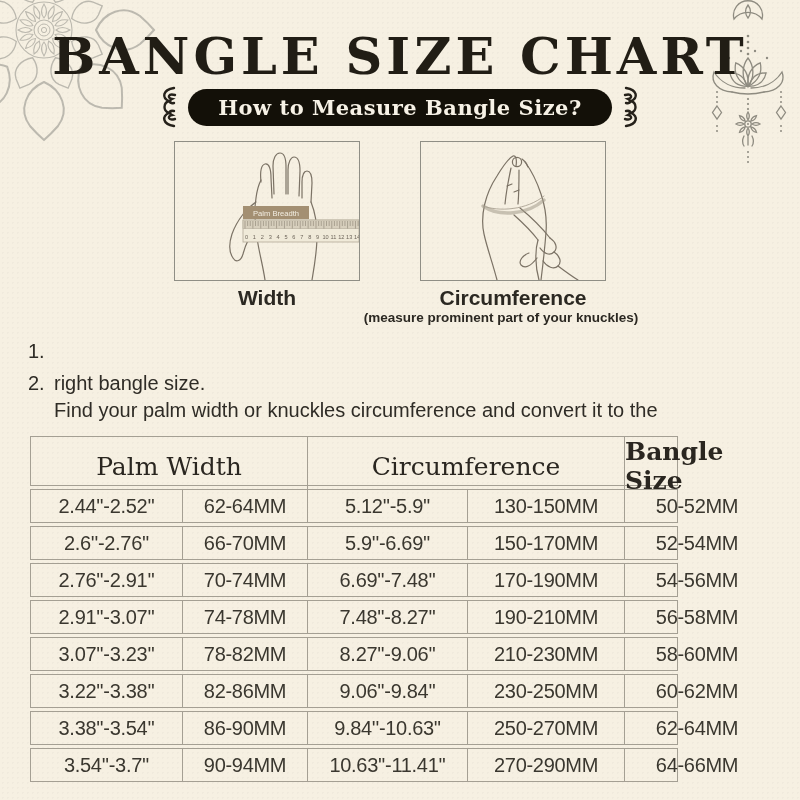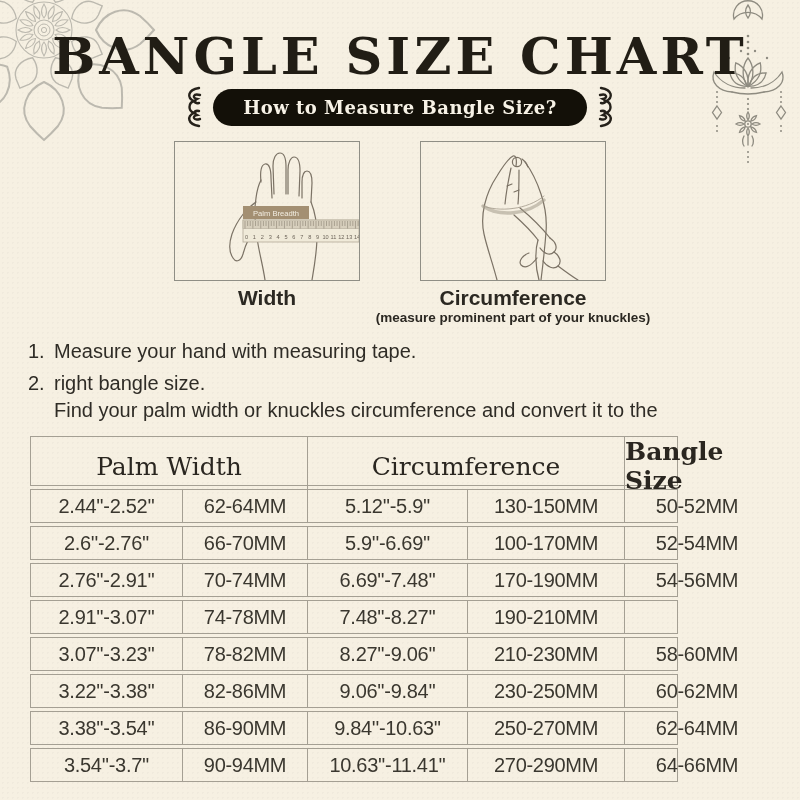--- a/index.html
+++ b/index.html
@@ -9,21 +9,21 @@
   
   .mandala{position:absolute;left:-76px;top:-90px;}
   .ornament{position:absolute;left:695px;top:0;}
   
   .title{position:absolute;top:26px;left:0;width:800px;text-align:center;
          font-family:"DejaVu Serif","Liberation Serif",serif;font-weight:700;
          font-size:51px;letter-spacing:4px;color:#211d15;}
   
   .banner-row{position:absolute;top:85px;left:0;width:800px;display:flex;justify-content:center;align-items:center;gap:9px;}
   .pill{background:#131008;color:#f7f2e6;border-radius:19px;height:37px;display:flex;align-items:center;
-        padding:0 30px;font-family:"DejaVu Serif","Liberation Serif",serif;font-weight:700;font-size:18px;letter-spacing:0.5px;}
+        padding:0 30px;font-family:"DejaVu Serif","Liberation Serif",serif;font-weight:700;font-size:21px;letter-spacing:0.5px;}
   
   .fig{position:absolute;top:141px;width:186px;height:140px;border:1px solid #8f8e85;box-sizing:border-box;}
   .fig-left{left:174px;}
   .fig-right{left:420px;}
   .fig-label{position:absolute;top:286px;transform:translateX(-50%);font-size:21px;font-weight:700;color:#2b2822;white-space:nowrap;}
   .fig-note{position:absolute;top:310px;transform:translateX(-50%);font-size:13.5px;font-weight:700;color:#2b2822;white-space:nowrap;}
   
   .instructions{position:absolute;top:338px;left:28px;width:742px;color:#2f2c26;font-size:20px;line-height:27px;}
   .inst-item{display:flex;margin-bottom:5px;}
   .inst-num{width:26px;flex:0 0 26px;}
@@ -296,28 +296,25 @@
       </g>
       <g stroke="#a29a8b" fill="none" stroke-linecap="round">
         <path d="M62,64 C78,75 106,73 123,58" stroke-width="3.4" opacity="0.55"></path>
         <path d="M62,64 C78,70 106,68 123,54" stroke-width="1" opacity="0.8"></path>
       </g>
     </svg>
   </div>
 
   <div class="fig-label" style="left:267px">Width</div>
   <div class="fig-label" style="left:513px">Circumference</div>
-  <div class="fig-note" style="left:513px">(measure prominent part of your knuckles)</div>
+  <div class="fig-note" style="left:501px">(measure prominent part of your knuckles)</div>
 
   <div class="instructions">
     <div class="inst-item">
       <span class="inst-num">1.</span>
-      <span class="inst-text">
-          <span>Measure your hand with measuring tape.</span>
-        </span>
     </div>
     <div class="inst-item">
       <span class="inst-num">2.</span>
       <span class="inst-text">
         <span>right bangle size.</span>
         <span>Find your palm width or knuckles circumference and convert it to the</span>
       </span>
     </div>
   </div>
 
@@ -332,35 +329,36 @@
           <div class="tcell">2.44''-2.52''</div>
           <div class="tcell">62-64MM</div>
           <div class="tcell">5.12''-5.9''</div>
           <div class="tcell">130-150MM</div>
           <div class="tcell">50-52MM</div>
         </div>
         <div class="trow">
           <div class="tcell">2.6''-2.76''</div>
           <div class="tcell">66-70MM</div>
           <div class="tcell">5.9''-6.69''</div>
-          <div class="tcell">100-170MM</div>
+          <div class="tcell">150-170MM</div>
           <div class="tcell">52-54MM</div>
         </div>
         <div class="trow">
           <div class="tcell">2.76''-2.91''</div>
           <div class="tcell">70-74MM</div>
           <div class="tcell">6.69''-7.48''</div>
           <div class="tcell">170-190MM</div>
           <div class="tcell">54-56MM</div>
         </div>
         <div class="trow">
           <div class="tcell">2.91''-3.07''</div>
           <div class="tcell">74-78MM</div>
           <div class="tcell">7.48''-8.27''</div>
           <div class="tcell">190-210MM</div>
+          <div class="tcell">56-58MM</div>
         </div>
         <div class="trow">
           <div class="tcell">3.07''-3.23''</div>
           <div class="tcell">78-82MM</div>
           <div class="tcell">8.27''-9.06''</div>
           <div class="tcell">210-230MM</div>
           <div class="tcell">58-60MM</div>
         </div>
         <div class="trow">
           <div class="tcell">3.22''-3.38''</div>

